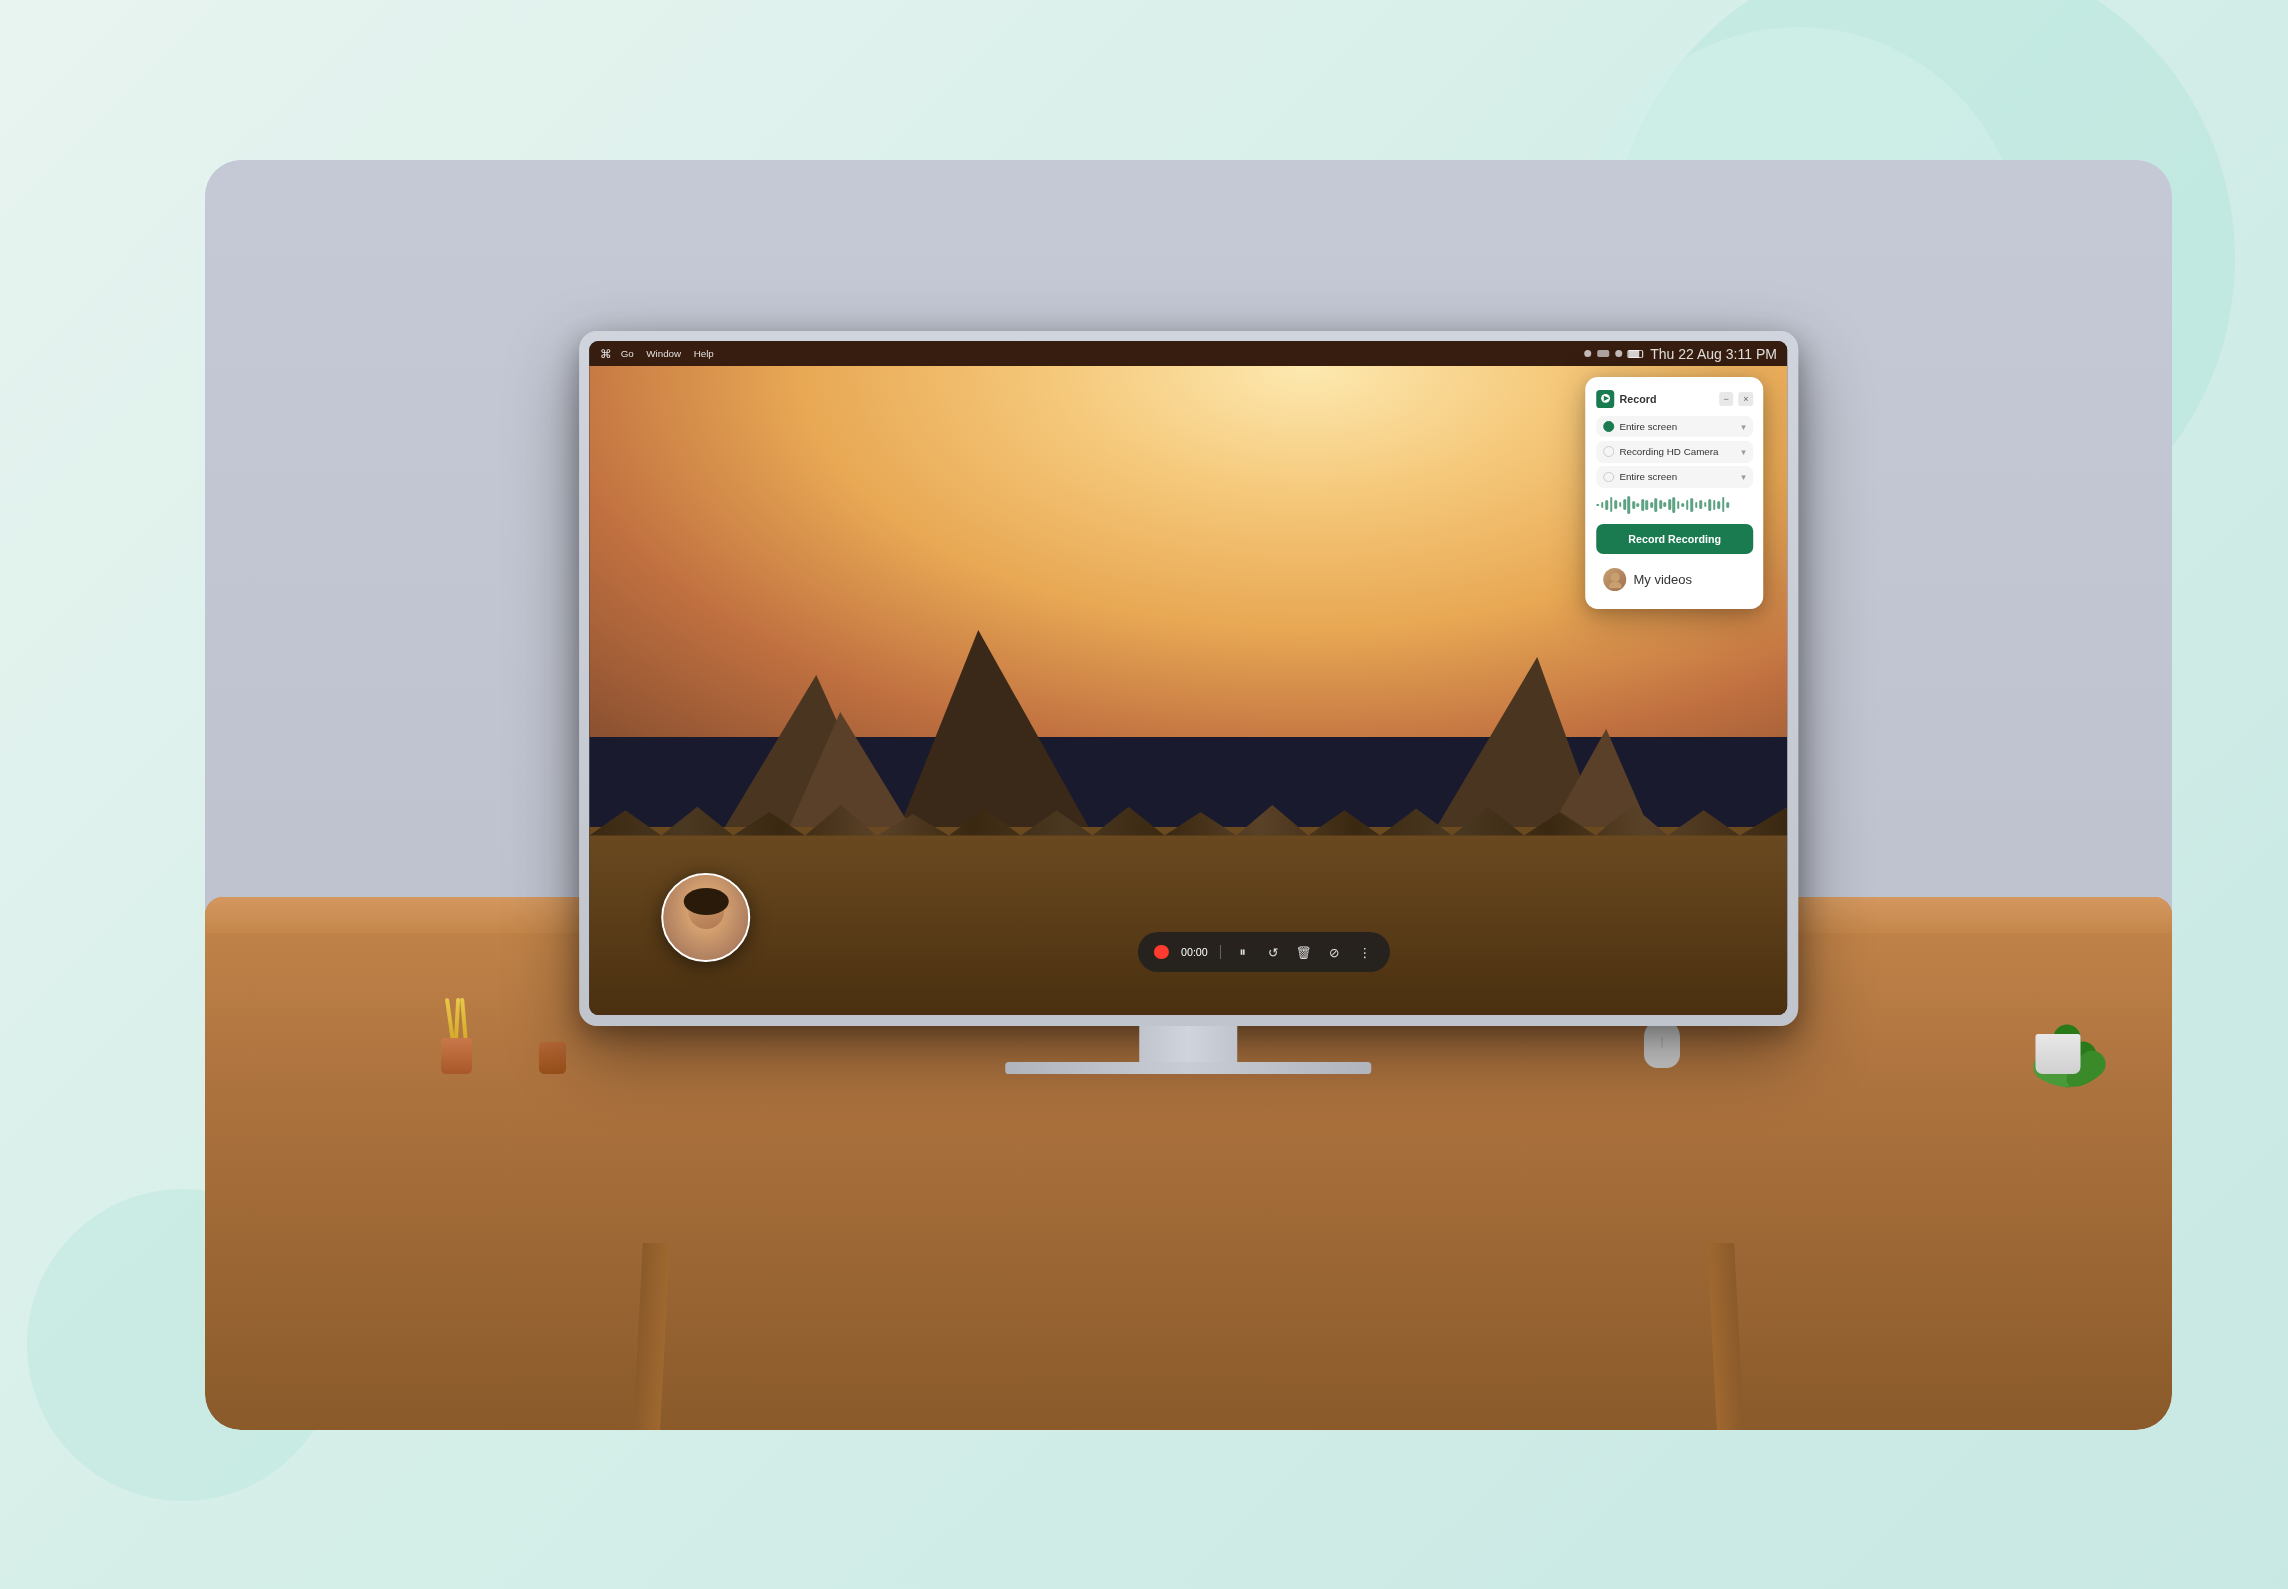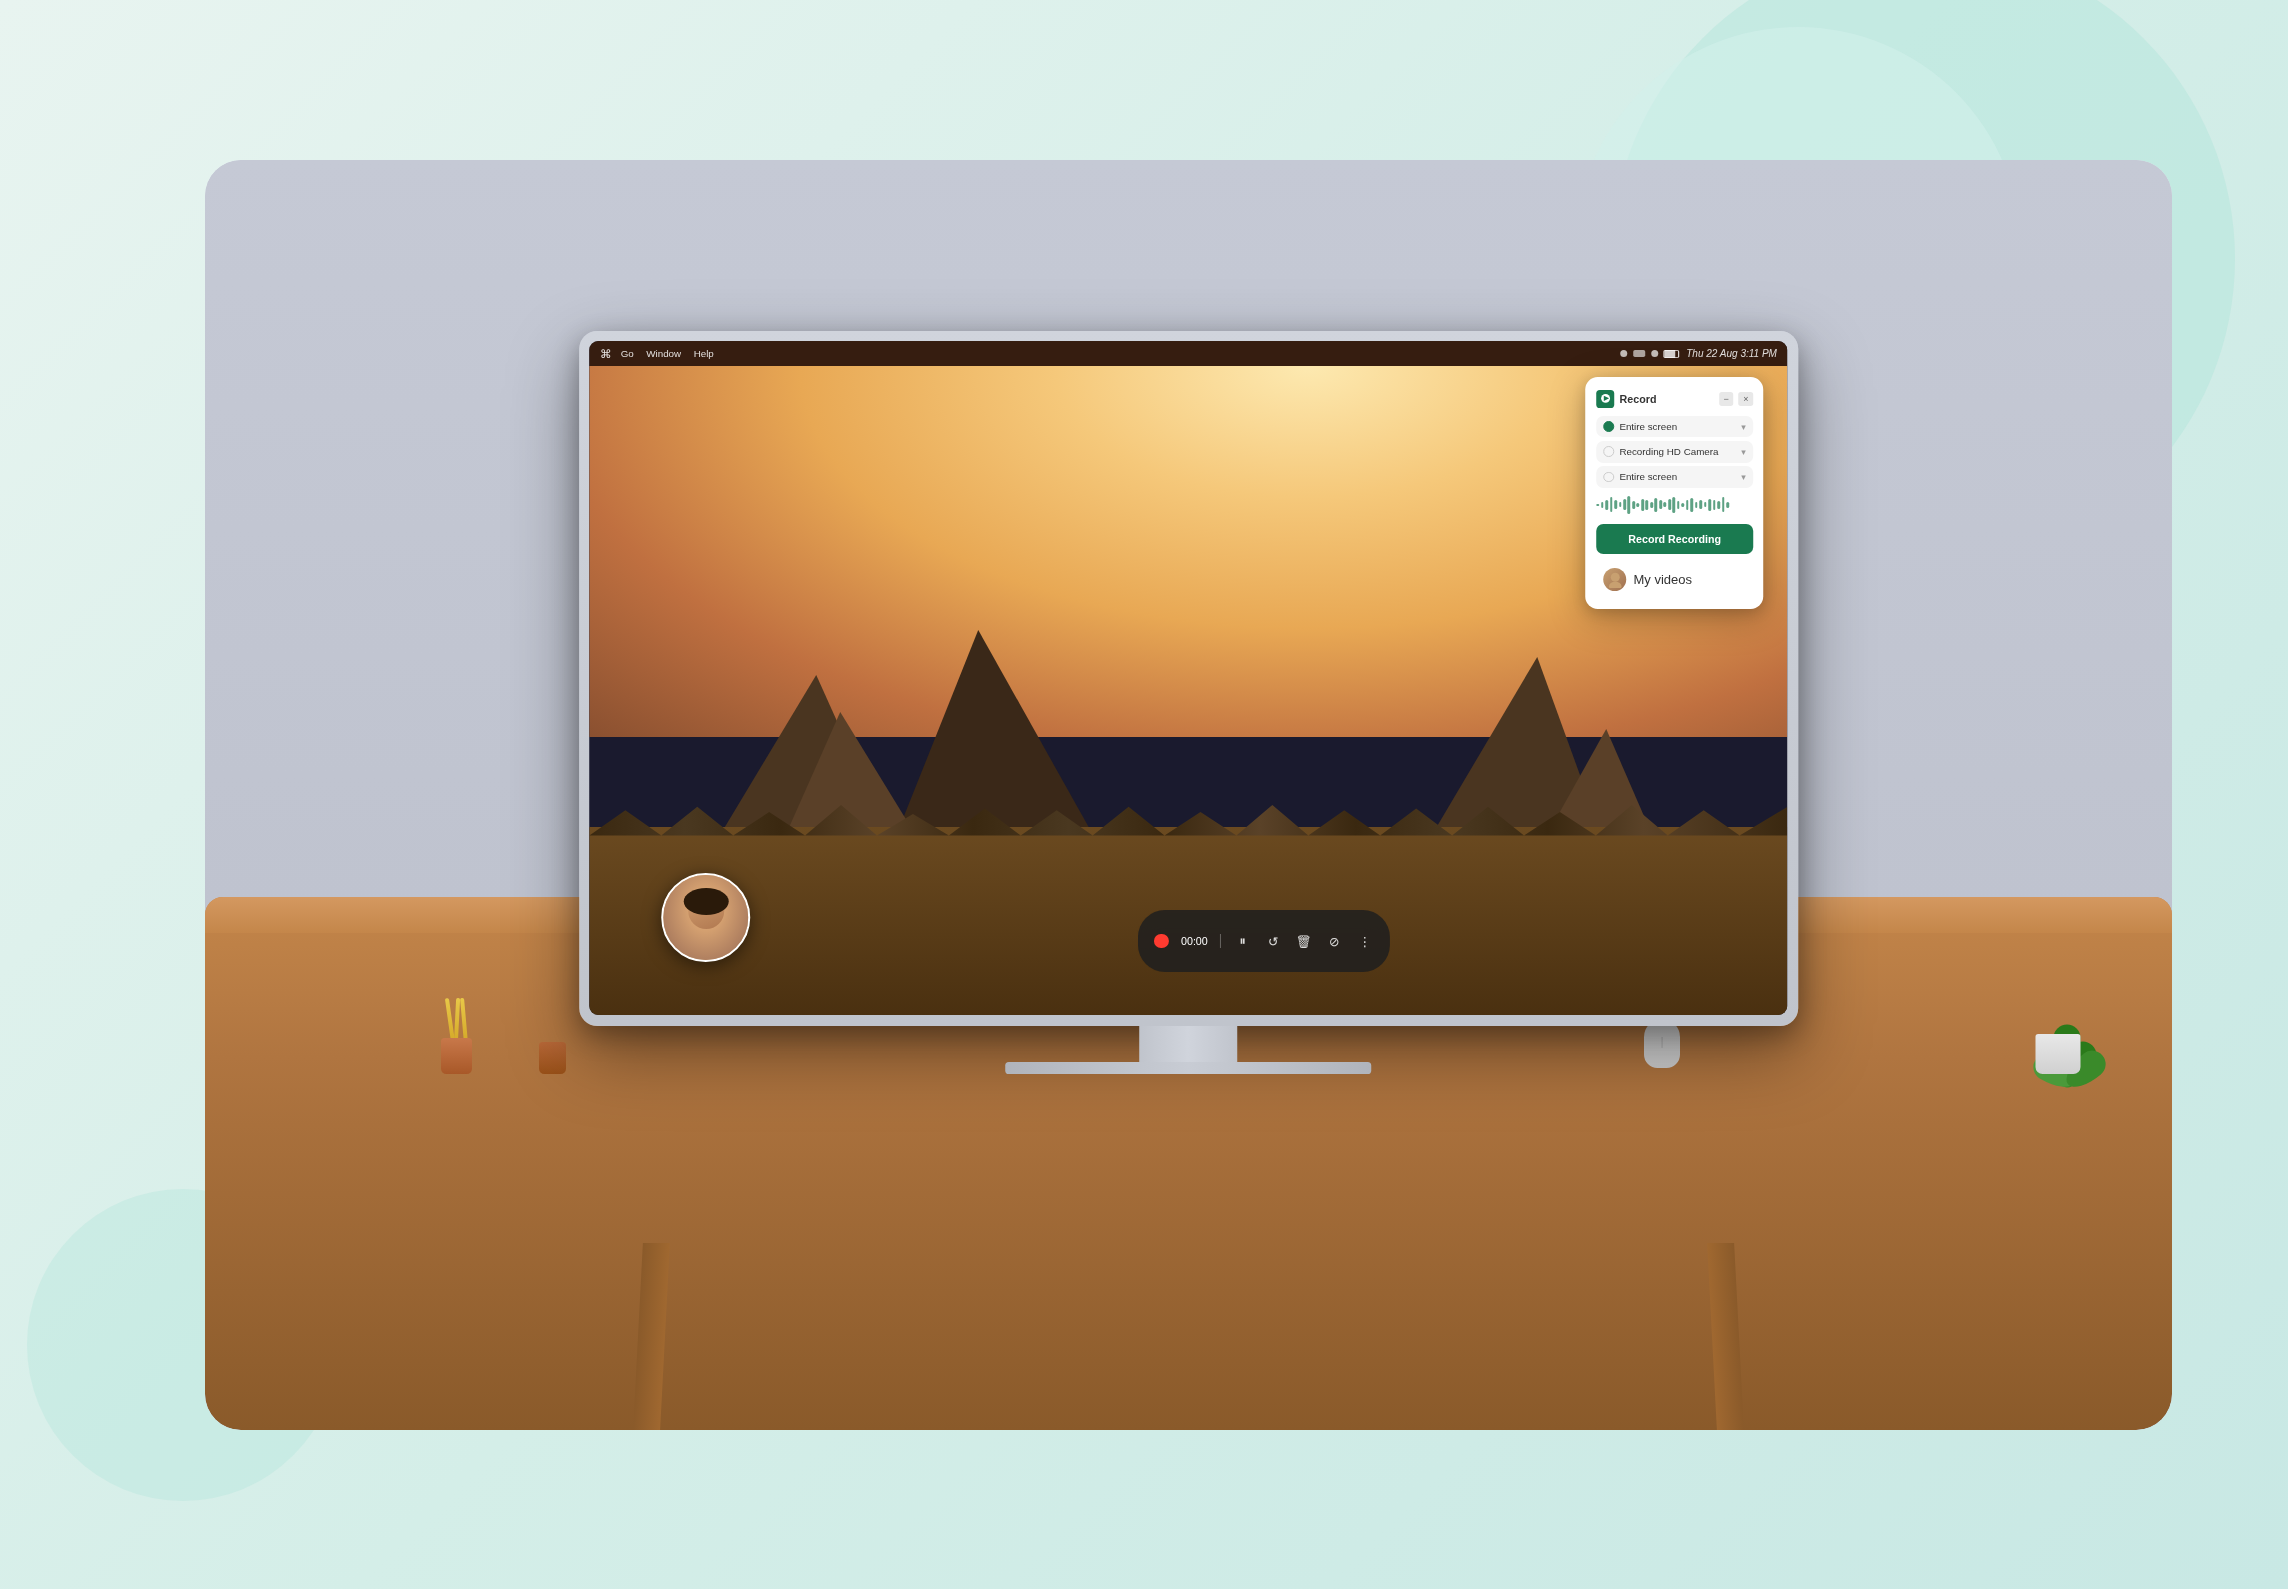--- a/index.html
+++ b/index.html
@@ -195,22 +195,21 @@
 
     .status-dot {
       width: 14.3px;
       height: 9px;
       background: rgba(255,255,255,0.7);
       border-radius: 1.8px;
     }
 
     .menubar-time {
       color: rgba(255,255,255,0.85);
-      font-size: 10px;
-      font-style: italic;
+      font-size: 14px;
     }
 
     
     .mountains {
       position: absolute;
       top: 25px; left: 0; right: 0; bottom: 0;
     }
 
     
     .sky-glow {
@@ -330,21 +329,21 @@
     }
 
     
     .recording-toolbar {
       position: absolute;
       bottom: 43px;
       left: 50%;
       transform: translateX(-20%);
       background: rgba(30, 30, 30, 0.85);
       border-radius: 27px;
-      padding: 22px 16px;
+      padding: 11px 16px;
       display: flex;
       align-items: center;
       gap: 12.5px;
       z-index: 40;
       backdrop-filter: blur(9px);
     }
 
     .rec-dot {
       width: 14.3px;
       height: 14.3px;

